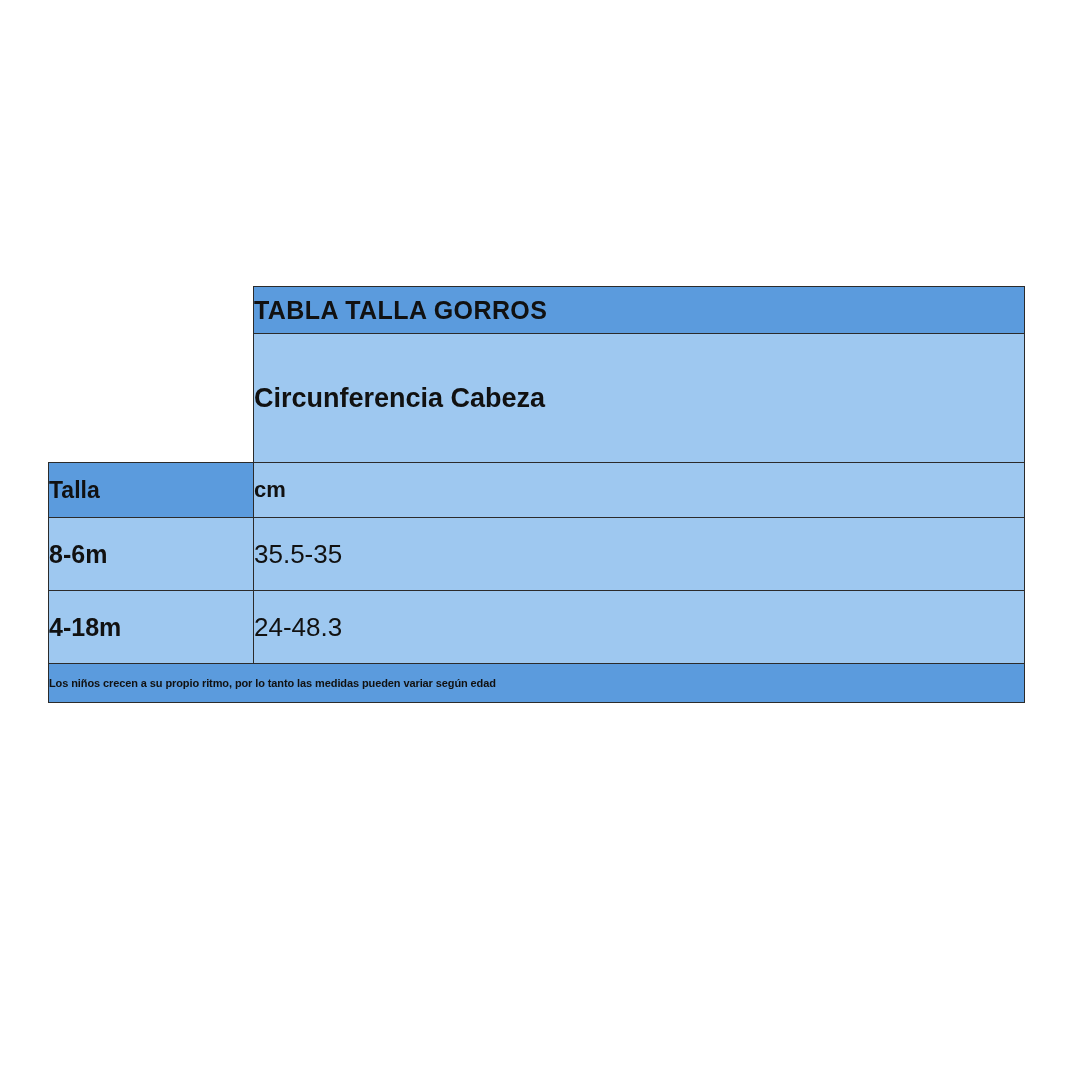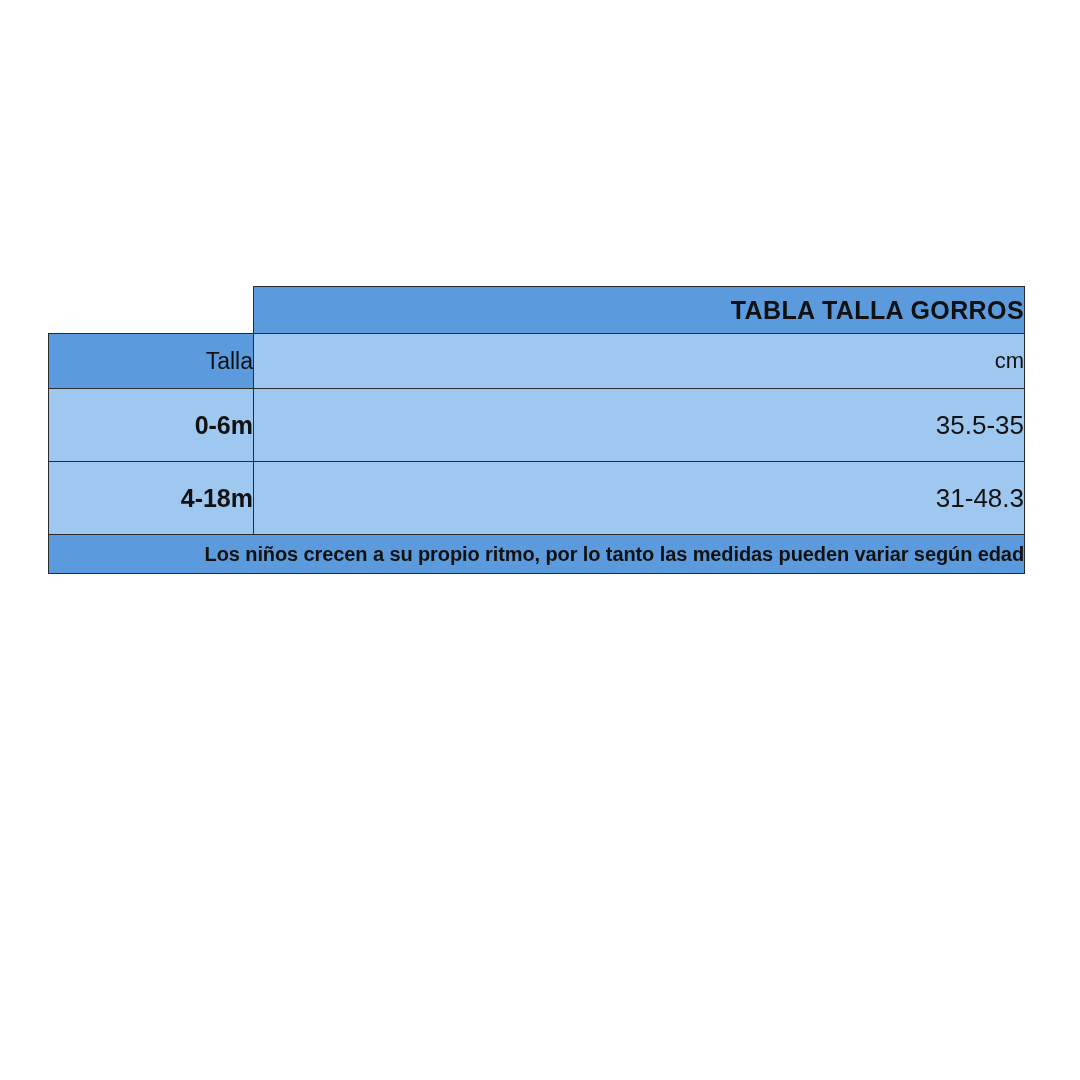--- a/index.html
+++ b/index.html
@@ -25,21 +25,21 @@
     position: absolute;
     left: 48px;
     top: 286px;
     width: 976px;
     border-collapse: collapse;
     table-layout: fixed;
   }
 
   .size-table td {
     border: 1.6px solid #2b2b2b;
-    text-align: right;
+    text-align: left;
     vertical-align: middle;
     color: #111111;
     background: #9ec8f0;
     padding: 0;
   }
 
   
   .spacer {
     border: none !important;
     background: transparent !important;
@@ -59,22 +59,21 @@
 
   .row-circ td {
     height: 128px;
     font-size: 27px;
     font-weight: bold;
   }
 
   .row-units td {
     height: 54px;
     font-size: 22px;
-    font-weight: normal;
-    padding-left: 24px;
+    font-weight: bold;
   }
   .row-units .cell-talla {
     background: #5b9bdd;
     font-size: 23px;
   }
 
   
   .row-data td {
     height: 72px;
   }
@@ -84,21 +83,21 @@
   }
   .row-data .cell-value {
     font-size: 26px;
     font-weight: normal;
   }
 
   
   .row-note td {
     background: #5b9bdd;
     height: 38px;
-    font-size: 20px;
+    font-size: 11px;
     font-weight: bold;
     letter-spacing: -0.1px;
     margin-top: 30px;
   }
 </style>
 </head>
 <body>
 
 <div class="canvas">
 
@@ -106,34 +105,38 @@
     <colgroup>
       <col class="col-size">
       <col class="col-meas">
     </colgroup>
     <tbody>
       <tr class="row-title">
         <td class="spacer"></td>
         <td>TABLA TALLA GORROS</td>
       </tr>
 
+      <tr class="row-circ">
+        <td class="spacer"></td>
+        <td>Circunferencia Cabeza</td>
+      </tr>
 
       <tr class="row-units">
         <td class="cell-talla">Talla</td>
         <td class="cell-value">cm</td>
       </tr>
 
       <tr class="row-data">
-        <td class="cell-talla">0-6m</td>
+        <td class="cell-talla">8-6m</td>
         <td class="cell-value">35.5-35</td>
       </tr>
 
       <tr class="row-data">
         <td class="cell-talla">4-18m</td>
-        <td class="cell-value">31-48.3</td>
+        <td class="cell-value">24-48.3</td>
       </tr>
 
 
       <tr class="row-note">
         <td colspan="2">Los niños crecen a su propio ritmo, por lo tanto las medidas pueden variar según edad</td>
       </tr>
     </tbody>
   </table>
 
 </div>

